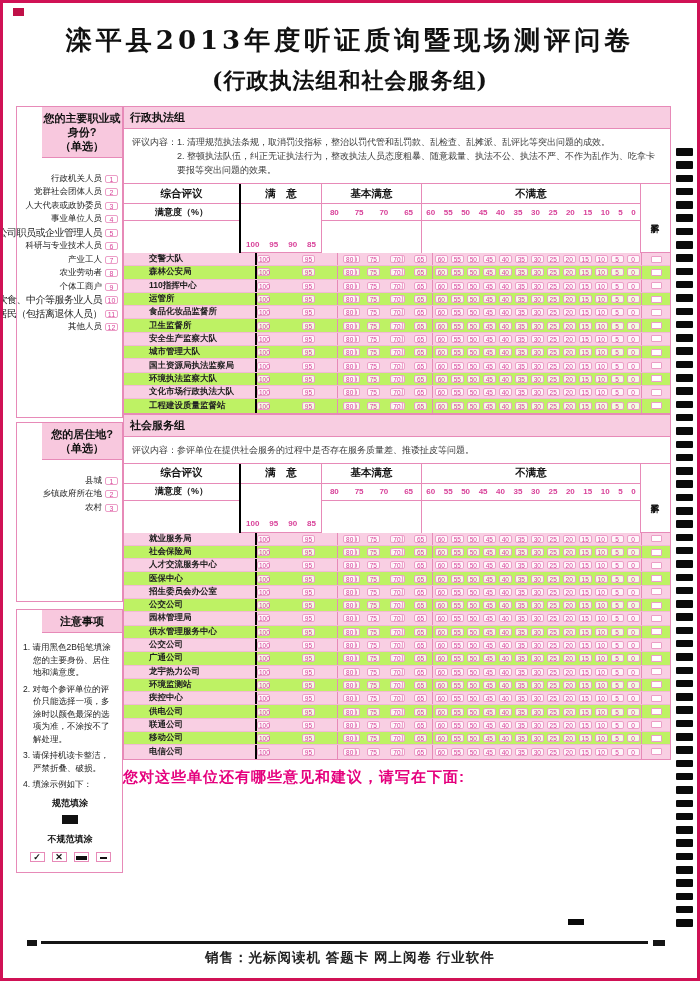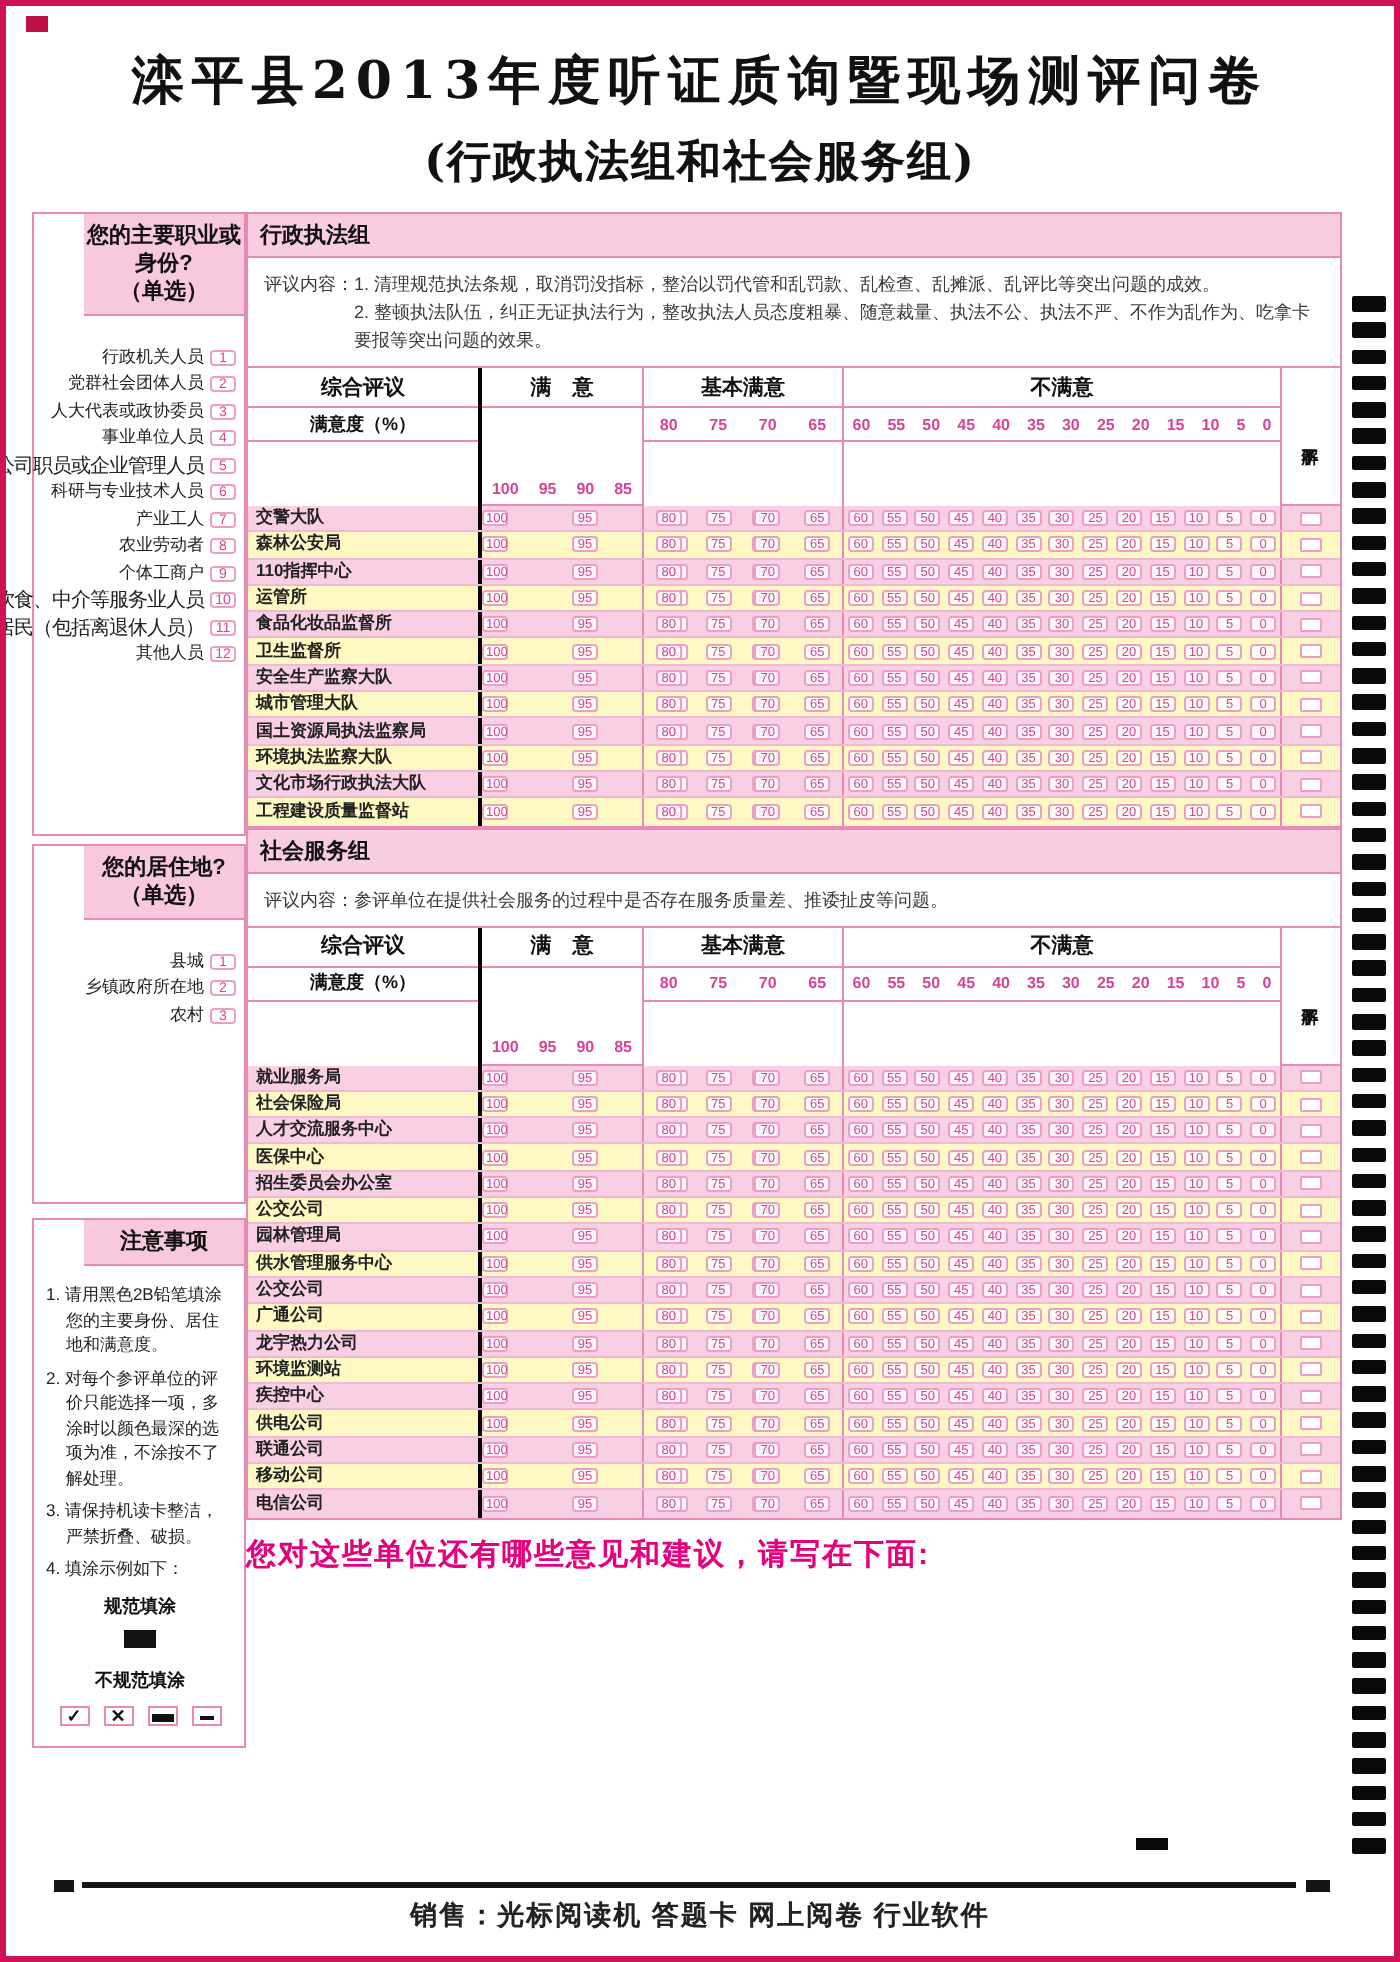--- a/index.html
+++ b/index.html
@@ -45,42 +45,42 @@
   
   .main { position:absolute; left:120px; top:103px; width:548px; }
   .group-bar { background:#f8cde1; border:1px solid #e78ab8; border-bottom:none;
                font-size:11px; font-weight:bold; color:#111; padding:3px 6px; }
   .review { border:1px solid #e78ab8; background:#fff; padding:6px 8px; font-size:9px;
             line-height:14px; color:#3a3a3a; display:flex; }
   .review-label { white-space:nowrap; }
   .review-lines { flex:1; }
 
   .survey-table { border:1px solid #e78ab8; border-top:none; }
-  .t-row { display:flex; width:100%; }
+  .t-row { display:flex; width:100%;padding-left:21px; }
   .col-name { width:115px; }
   .col-g1 { width:82px;  border-left:2px solid #000000;gap:32px; }
   .col-g2 { width:100px; border-left:1px solid #e78ab8; }
   .col-g3 { width:219px; border-left:1px solid #e78ab8; }
   .col-dk { width:30px;  border-left:1px solid #e78ab8; }
 
   .thead { display:flex; background:#fff; }
   .th-stack { display:flex; flex-direction:column; }
   .th-top { height:20px; display:flex; align-items:center; justify-content:center;
             font-size:10.5px; font-weight:bold; color:#111; border-bottom:1px solid #e78ab8; }
   .th-bot { height:17px; display:flex; align-items:center; justify-content:space-around;
             font-size:8px; font-weight:bold; color:#d8439a; border-bottom:1px solid #e78ab8; }
   .th-bot.label { font-size:9px; color:#111; justify-content:center; }
   .th-dk { display:flex; align-items:center; justify-content:center; border-bottom:1px solid #e78ab8; }
   .v-text { writing-mode:vertical-rl; text-orientation:upright; font-size:8.5px;
             font-weight:bold; color:#111; letter-spacing:0; line-height:10px; }
 
   .unit-row { height:13.3px; border-bottom:1px solid #f2b9d6; }
   .unit-row:last-child { border-bottom:none; }
   .unit-row.pink { background:#f9cfe3; }
-  .unit-row.white { background:#fef9c3; }
+  .unit-row.white { background:#bef264; }
   .unit-name { font-size:8.5px; font-weight:bold; color:#222; display:flex; align-items:center;
                padding-left:4px; white-space:nowrap; overflow:hidden; }
   .bubble-cell { display:flex; align-items:center; justify-content:space-around; }
   .bubble { min-width:13px; height:8px; padding:0 1px; border:1px solid #ec9ec7; border-radius:2px;
             font-size:6.5px; line-height:7px; text-align:center; color:#d8439a; background:rgba(255,255,255,.8); }
   .dk-cell { display:flex; align-items:center; justify-content:center; }
   .dk-box { width:11px; height:7px; border:1px solid #ec9ec7; background:#fff; border-radius:1px; }
 
   .comments-prompt { margin-top:8px; font-size:15px; font-weight:bold; color:#e5007d; letter-spacing:1px; }
 

